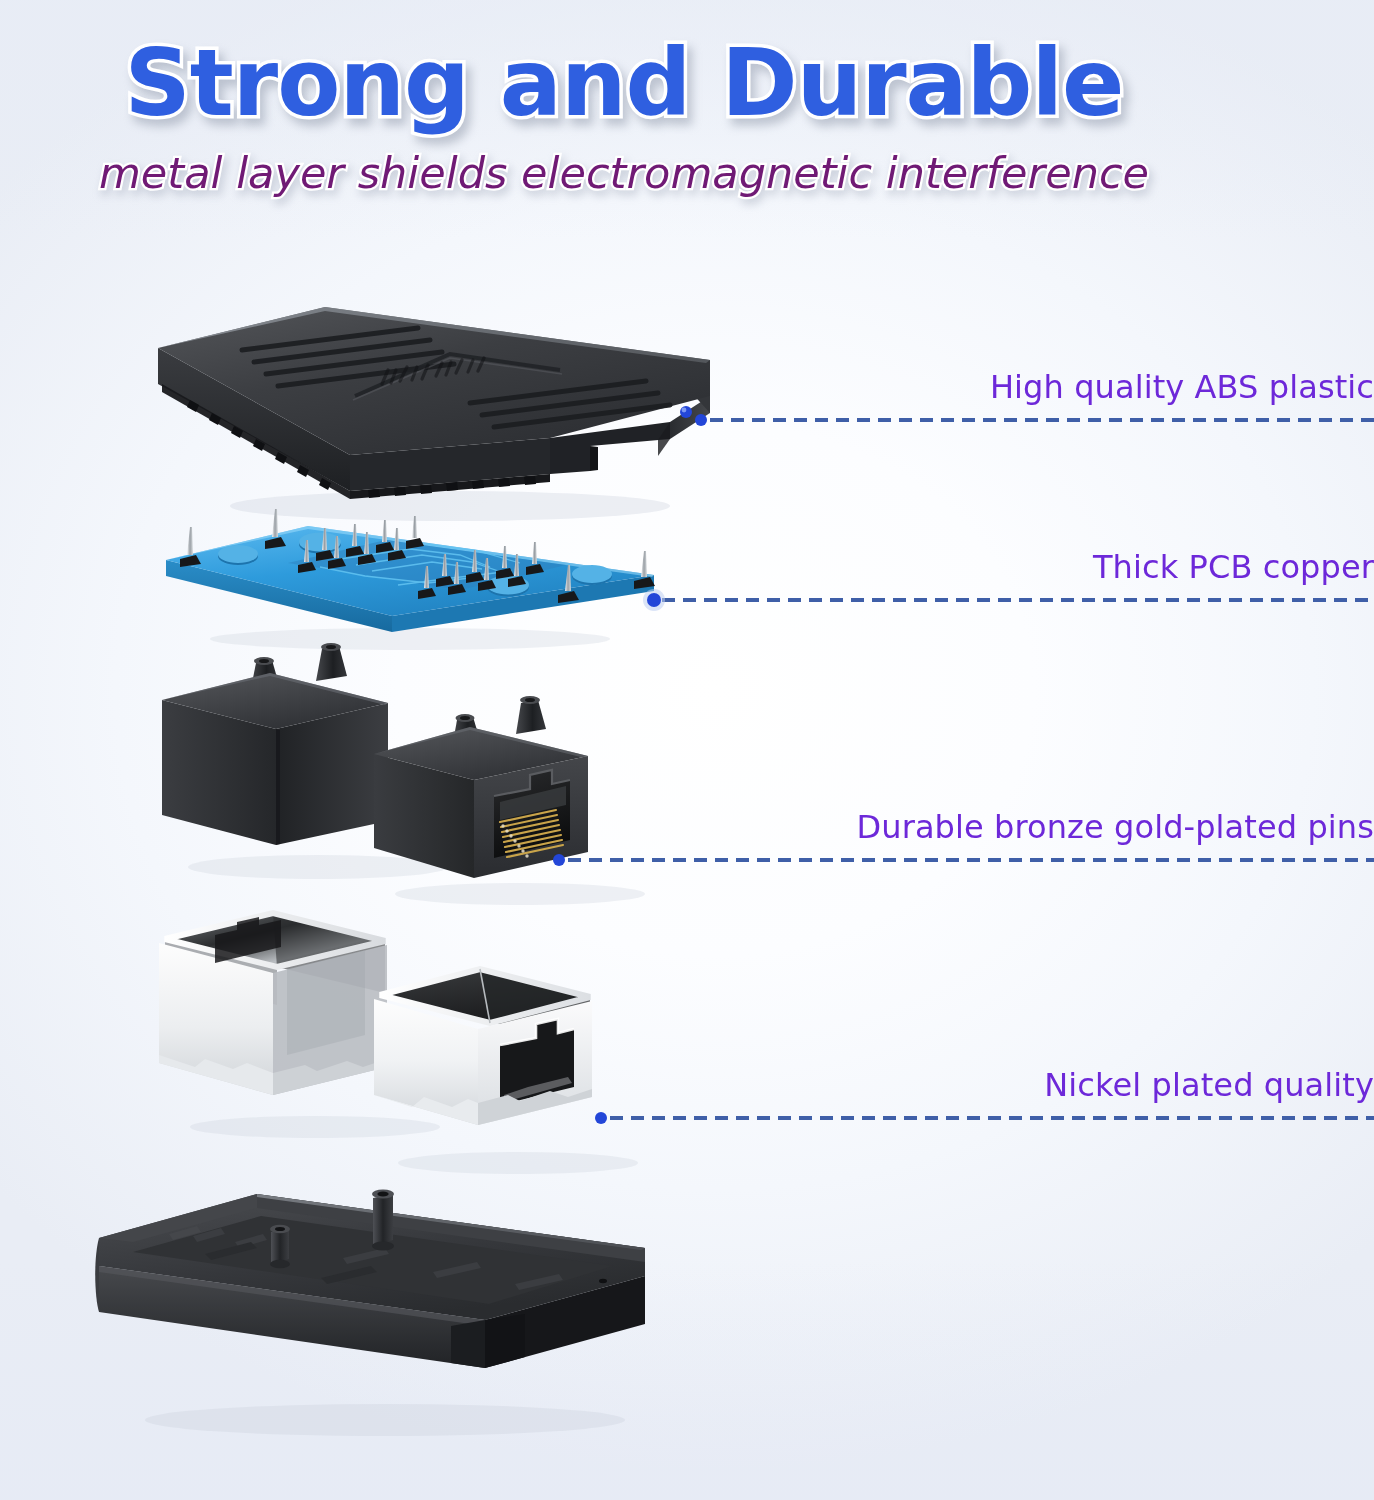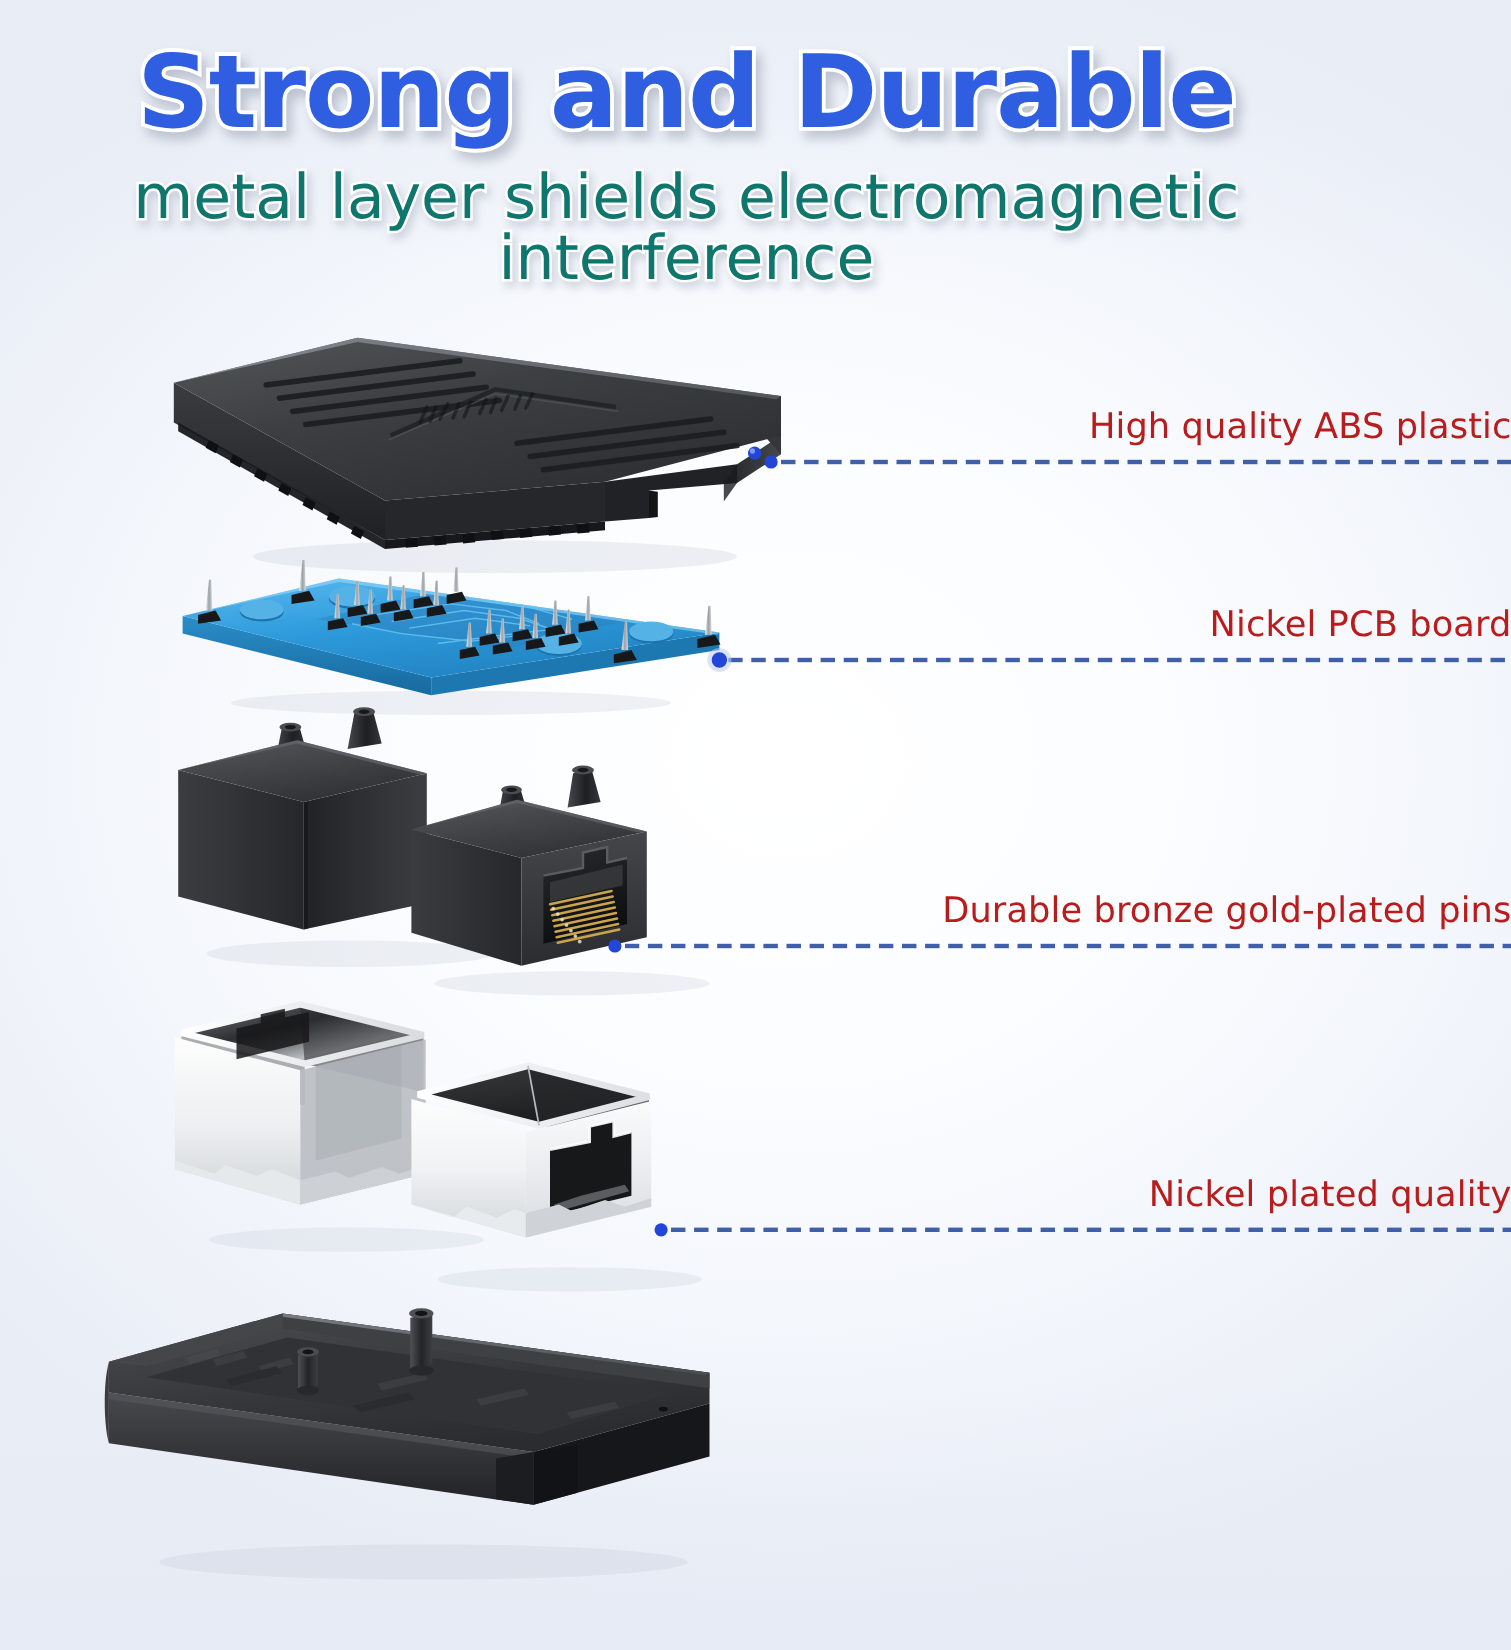--- a/index.html
+++ b/index.html
@@ -34,46 +34,47 @@
     color:#2f5fe0;
     line-height:1;
     padding-top:38px;
     -webkit-text-stroke: 7px #ffffff;
     paint-order: stroke fill;
     filter: drop-shadow(5px 7px 5px rgba(120,130,150,0.40));
   }
   .subtitle {
     font-family:"DejaVu Sans", sans-serif;
     font-weight:400;
-    font-size:56px;
-    color:#0f766e;
+    font-size:43px;
+    color:#701a75;
     line-height:1;
     margin-top:22px;
     -webkit-text-stroke: 4.5px #ffffff;
     paint-order: stroke fill;
     filter: drop-shadow(3px 5px 4px rgba(130,140,160,0.33));
+    font-style: italic;
   }
 
   
   .callout { position:absolute; }
   .callout .ln {
     position:absolute; left:0; top:0; height:4px;
     background-image: linear-gradient(90deg, #3f5fa8 0 13px, rgba(0,0,0,0) 13px 21px);
     background-size:21px 4px; background-repeat:repeat-x;
   }
   .callout .dot {
     position:absolute; width:14px; height:14px; border-radius:50%;
     background:#2346d8; left:-15px; top:-5px;
     box-shadow:0 0 0 4px rgba(190,205,240,.55);
   }
   .callout .dot.plain { box-shadow:none; width:12px; height:12px; top:-4px; }
   .callout .cap {
     position:absolute; bottom:12px; right:0;
     font-family:"DejaVu Sans", sans-serif;
-    font-weight:400; font-size:32px; color:#b91c1c;
+    font-weight:400; font-size:32px; color:#6d28d9;
     white-space:nowrap; letter-spacing:0.1px;
   }
 
   
   #stage { position:absolute; left:0; top:0; width:1374px; height:1500px; }
   svg.part { position:absolute; overflow:visible; }
 </style>
 </head>
 <body>
 
@@ -586,21 +587,21 @@
 
 <div class="callout" style="left:710px; top:418px; width:664px;">
   <div class="ln" style="width:664px;"></div>
   <div class="dot plain"></div>
   <div class="cap">High quality ABS plastic</div>
 </div>
 
 <div class="callout" style="left:662px; top:598px; width:712px;">
   <div class="ln" style="width:712px;"></div>
   <div class="dot"></div>
-  <div class="cap">Nickel PCB board</div>
+  <div class="cap">Thick PCB copper</div>
 </div>
 
 <div class="callout" style="left:568px; top:858px; width:806px;">
   <div class="ln" style="width:806px;"></div>
   <div class="dot plain"></div>
   <div class="cap">Durable bronze gold-plated pins</div>
 </div>
 
 <div class="callout" style="left:610px; top:1116px; width:764px;">
   <div class="ln" style="width:764px;"></div>

